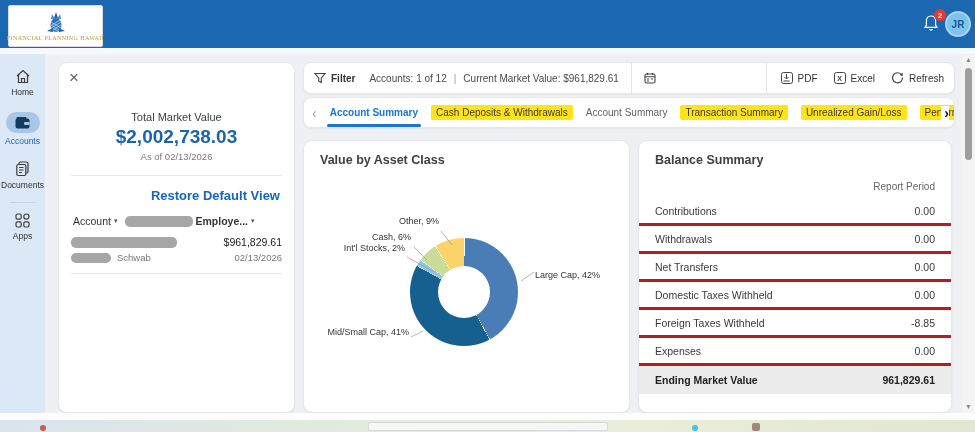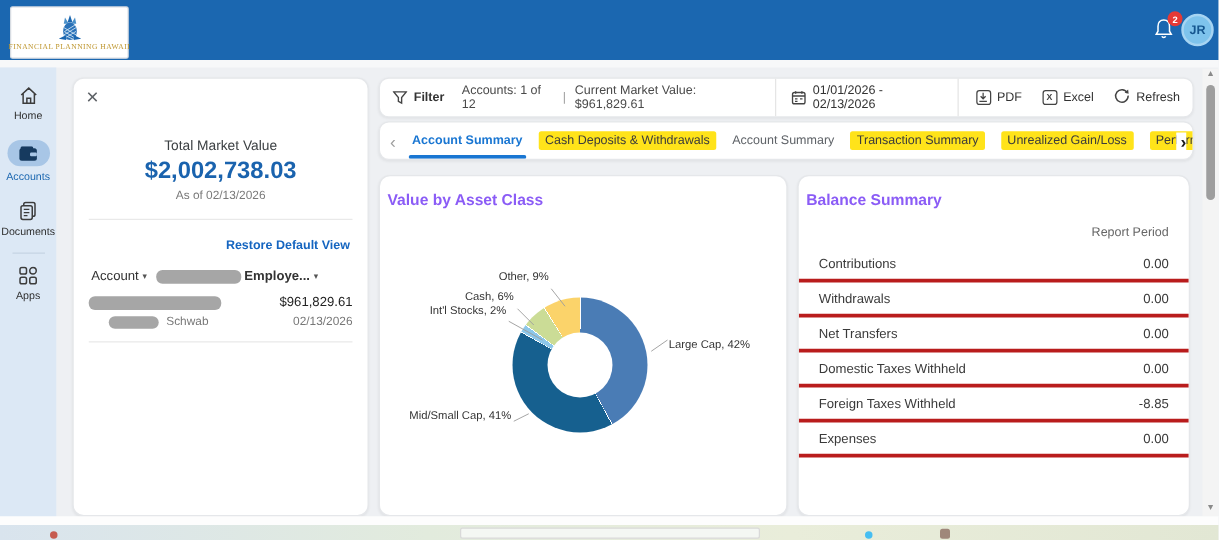--- a/index.html
+++ b/index.html
@@ -28,21 +28,21 @@
 
   
   .left-panel { left:58px; top:62px; width:237px; height:351px; }
   .close-btn { position:absolute; left:10px; top:6px; font-size:17px; color:#5f6368; cursor:pointer; line-height:1; }
   .tmv { margin-top:48px; text-align:center; }
   .tmv-label { font-size:11px; color:#3c4043; }
   .tmv-value { font-size:19px; font-weight:bold; color:#1a63ae; margin-top:3px; }
   .tmv-asof { font-size:9.5px; color:#7a7a7a; margin-top:3px; }
   .lp-divider { border-top:1px solid #e9e9e9; margin:13px 12px 0; }
   .restore-row { text-align:right; padding:10px 14px 0; }
-  .restore-link { font-size:10px; font-weight:bold; color:#1565c0; cursor:pointer; }
+  .restore-link { font-size:13px; font-weight:bold; color:#1565c0; cursor:pointer; }
   .acct-head { display:flex; align-items:center; padding:11px 10px 0 14px; font-size:10.5px; color:#333; }
   .caret { font-size:7px; color:#555; margin-left:3px; }
   .redact { background:#a6a6a6; border-radius:5px; display:inline-block; }
   .acct-row { padding:9px 12px 0; }
   .acct-line1, .acct-line2 { display:flex; align-items:center; justify-content:space-between; }
   .acct-val { font-size:10.5px; color:#222; }
   .acct-sub { font-size:9.5px; color:#777; }
   .acct-line2 { margin-top:4px; }
 
   
@@ -62,21 +62,21 @@
   .chev { font-size:14px; line-height:1; cursor:pointer; }
   .chev-left { color:#9e9e9e; }
   .chev-right { position:absolute; right:5px; top:50%; transform:translateY(-50%); color:#1a1a1a; font-weight:bold; background:#fff; padding-left:3px; }
   .tab { position:relative; height:100%; display:flex; align-items:center; white-space:nowrap; font-size:10px; color:#5f6368; cursor:pointer; }
   .tab.active { color:#1976d2; font-weight:bold; }
   .tab.active::after { content:""; position:absolute; left:-3px; right:-3px; bottom:0; height:3px; background:#1976d2; border-radius:2px; }
   .tab.highlight { height:auto; background:#ffe31a; padding:2px 5px; border-radius:2px; color:#3b3b3b; }
 
   
   .asset-card { left:303px; top:140px; width:327px; height:273px; overflow:hidden; }
-  .card-title { font-size:12.5px; font-weight:bold; color:#8b5cf6; padding:12px 6px 0; }
+  .card-title { font-size:12.5px; font-weight:bold; color:#404040; padding:12px 16px 0; }
   .donut { position:absolute; left:106px; top:97px; width:108px; height:108px; border-radius:50%; cursor:pointer; }
   .donut::after { content:""; position:absolute; inset:28px; background:#fff; border-radius:50%; }
   .leader-svg { position:absolute; left:0; top:0; pointer-events:none; }
   .pie-label { position:absolute; font-size:9px; color:#333; white-space:nowrap; }
   .pl-other { right:190px; top:75px; }
   .pl-cash  { right:218px; top:91px; }
   .pl-intl  { right:224px; top:102px; }
   .pl-large { left:231px; top:114px;margin-top:15px; }
   .pl-mid   { right:220px; top:186px; }
 
@@ -183,21 +183,21 @@
       <span class="redact" style="width:68px;height:11px;margin-left:8px;"></span>
       <span style="margin-left:2px;font-weight:bold;">Employe...</span>
       <span class="caret">▾</span>
     </div>
     <div class="acct-row">
       <div class="acct-line1">
         <span class="redact" style="width:106px;height:11px;"></span>
         <span class="acct-val">$961,829.61</span>
       </div>
       <div class="acct-line2">
-        <span style="display:flex;align-items:center;gap:6px;margin-left:16px;">
+        <span style="display:flex;align-items:center;gap:6px;">
           <span class="redact" style="width:40px;height:10px;"></span>
           <span class="acct-sub">Schwab</span>
         </span>
         <span class="acct-sub">02/13/2026</span>
       </div>
     </div>
     <div class="lp-divider" style="margin-top:10px;"></div>
   </div>
 
   <div class="card toolbar">
@@ -212,21 +212,20 @@
     <span>Current Market Value: $961,829.61</span>
     <span class="tb-vdiv"></span>
     <span class="tb-date">
       <span class="tb-icon">
         <svg width="12" height="12" viewBox="0 0 12 12">
             <rect x="1" y="2" width="10" height="9" rx="1.5" fill="none" stroke="#444" stroke-width="1.1"></rect>
             <path d="M1 4.8 L11 4.8 M3.5 1 L3.5 3 M8.5 1 L8.5 3" stroke="#444" stroke-width="1.1"></path>
             <path d="M3 7 L5 7 M3 9 L5 9 M7 7 L9 7" stroke="#444" stroke-width="1"></path>
           </svg>
       </span>
-      <span>01/01/2026 - 02/13/2026</span>
     </span>
     <span class="tb-spacer"></span>
     <span class="tb-vdiv"></span>
     <span class="tb-btn" style="margin-left:2px;">
       <span class="sq-icon">
         <svg width="7" height="8" viewBox="0 0 7 8">
             <path d="M3.5 0 L3.5 4.5 M1.5 3 L3.5 5 L5.5 3 M0.5 7 L6.5 7" stroke="#444" stroke-width="1" fill="none"></path>
           </svg>
       </span>
       <span>PDF</span>
@@ -298,20 +297,24 @@
         <span>0.00</span>
       </div>
       <div class="bs-row">
         <span>Foreign Taxes Withheld</span>
         <span>-8.85</span>
       </div>
       <div class="bs-row">
         <span>Expenses</span>
         <span>0.00</span>
       </div>
+      <div class="bs-row emph">
+        <span>Ending Market Value</span>
+        <span>961,829.61</span>
+      </div>
     </div>
   </div>
 
   <div class="page-scrollbar">
     <span class="sb-arrow">▲</span>
     <span class="sb-thumb"></span>
     <span class="sb-arrow sb-down">▼</span>
   </div>
 
   <div class="bottom-white"></div>

